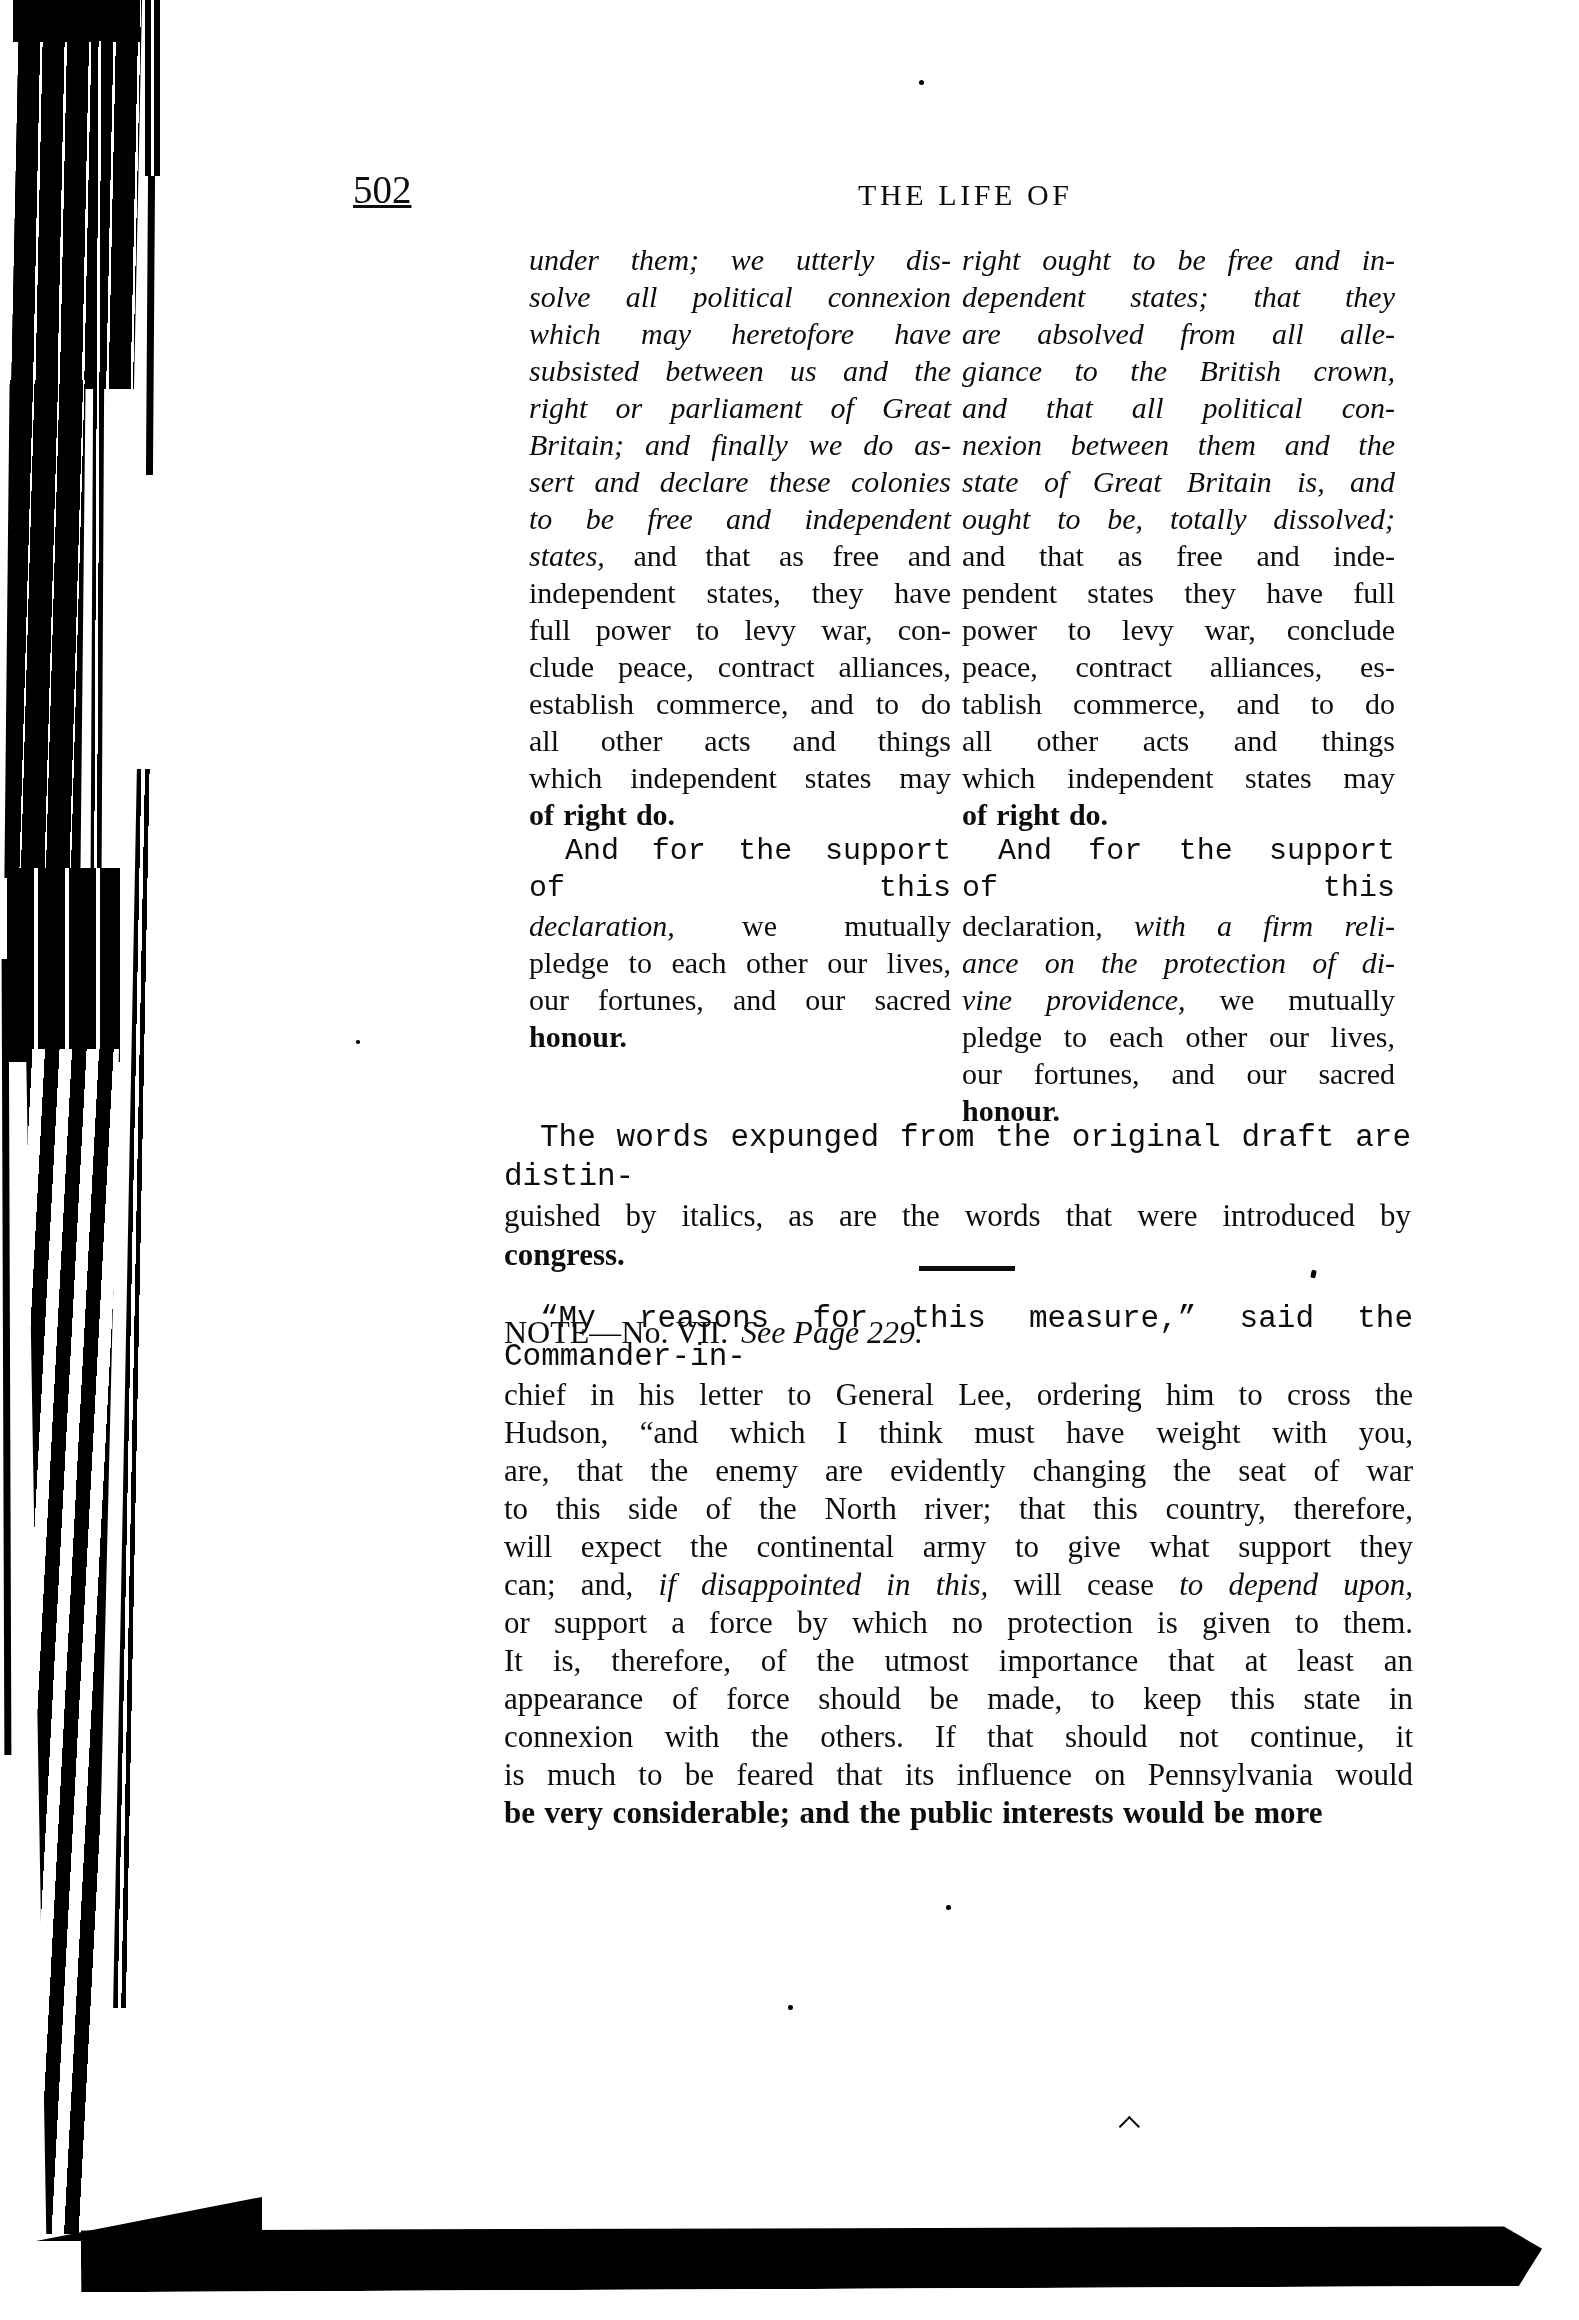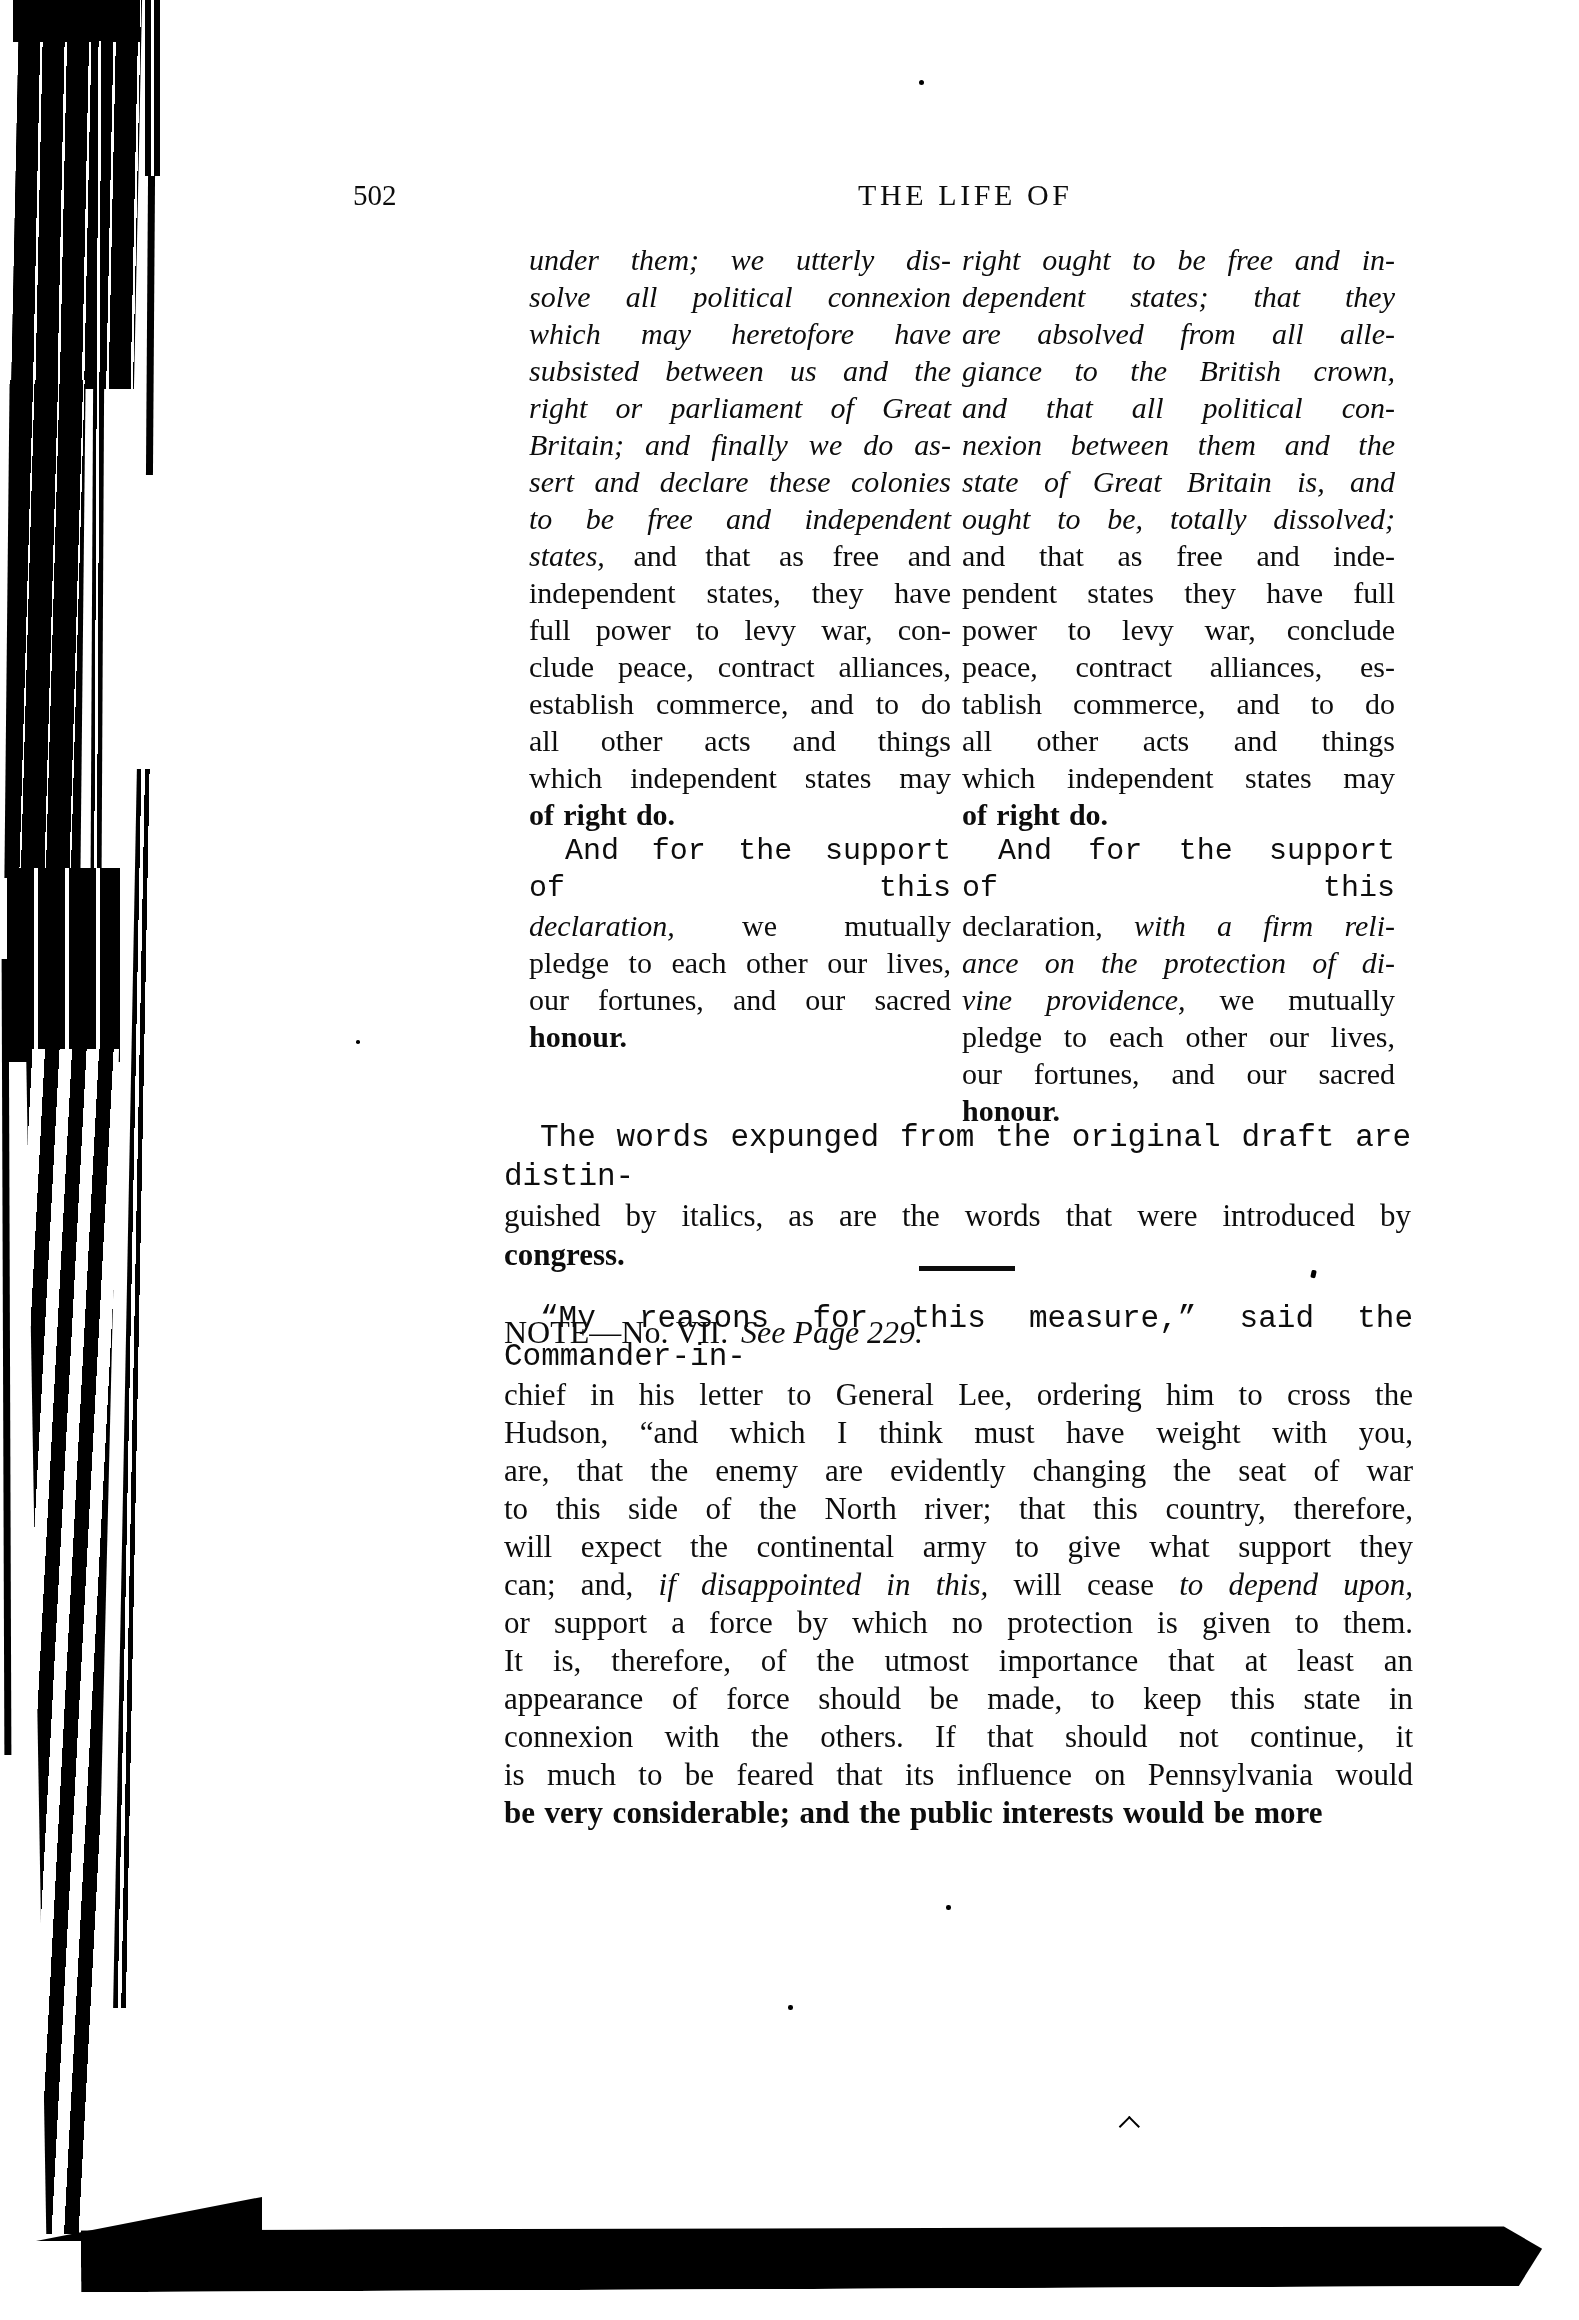--- a/index.html
+++ b/index.html
@@ -7,22 +7,22 @@
     position:relative;
     width:1579px;height:2320px;
     background:#ffffff;
     color:#0d0d0d;
     font-family:"Liberation Serif","DejaVu Serif",serif;
     overflow:hidden;
   }
 
   
   .folio{
-    position:absolute;left:353px;top:181px;
-    font-size:29px;line-height:1;
+    position:absolute;left:353px;top:170px;
+    font-size:39px;line-height:1;text-decoration:underline;
   }
   .running-head{
     position:absolute;left:858px;top:180px;
     font-size:30px;line-height:1;letter-spacing:3.6px;white-space:nowrap;
   }
   .col{
     position:absolute;top:241px;
     font-size:30px;line-height:37px;word-spacing:1.8px;
   }
   .col-left{left:529px;width:422px;}

